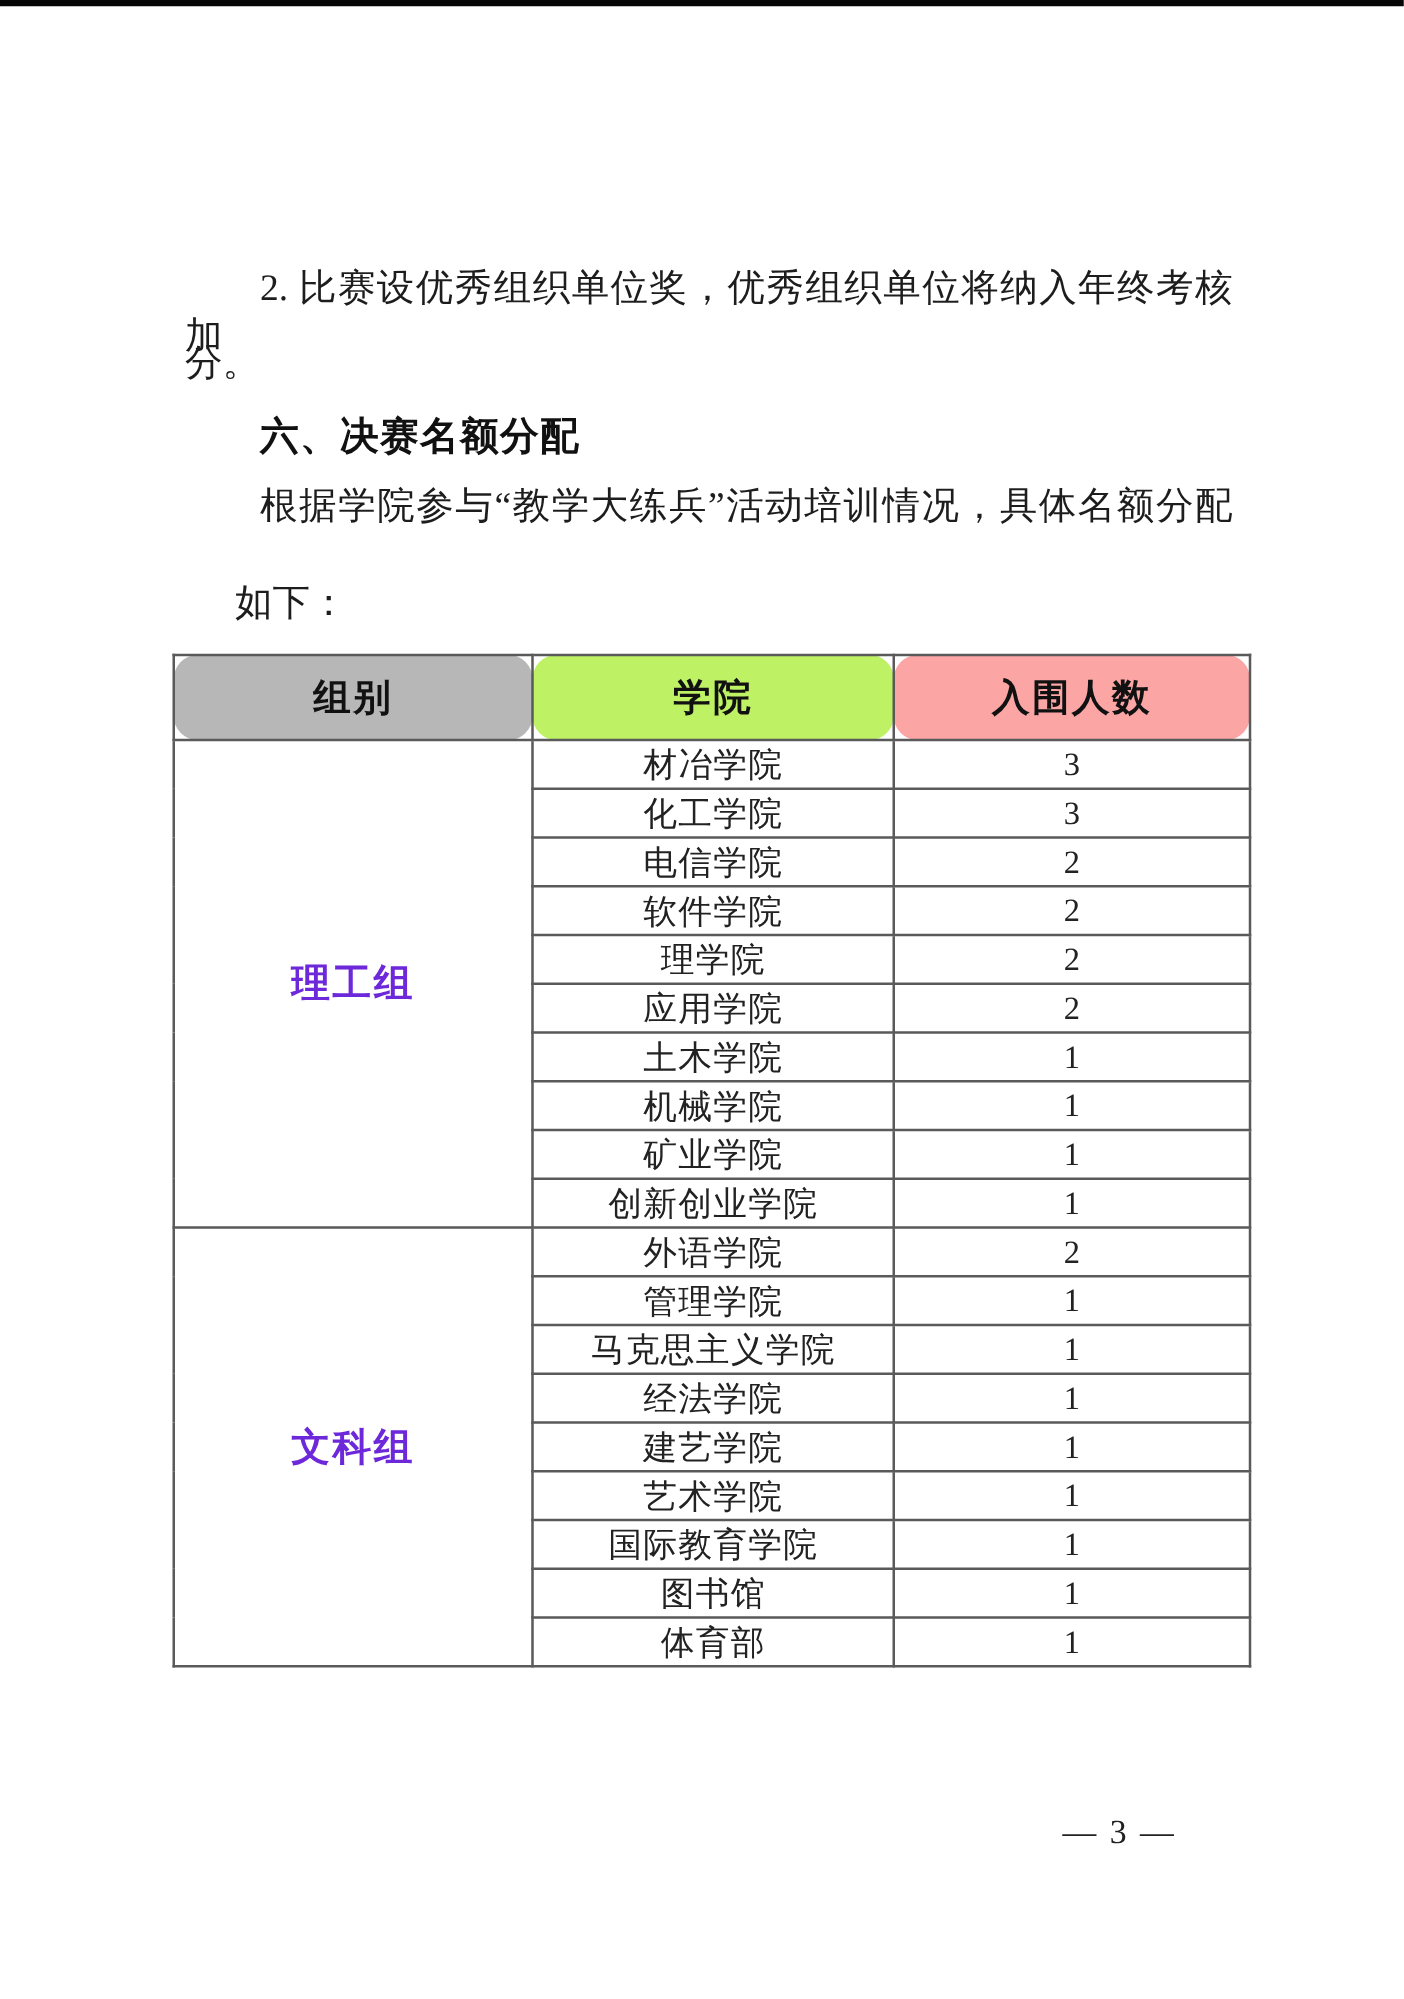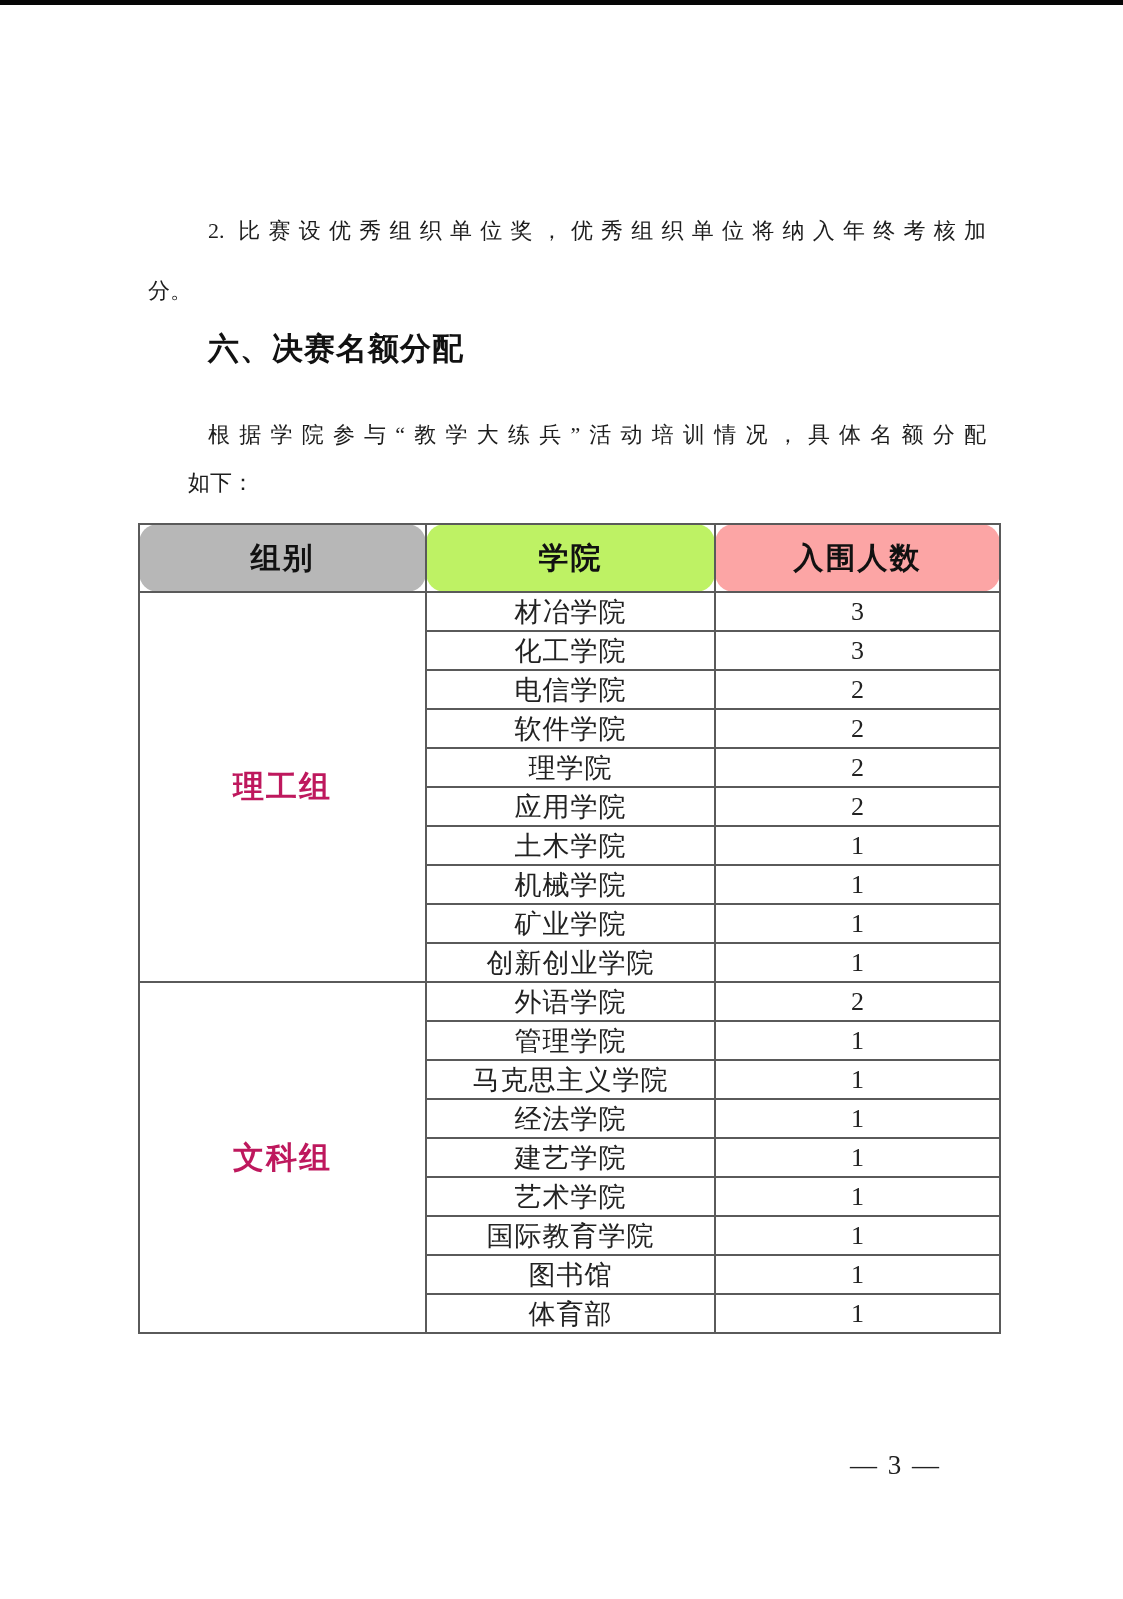--- a/index.html
+++ b/index.html
@@ -10,21 +10,21 @@
     font-family:"Liberation Serif","DejaVu Serif",serif;
     color:#1c1c1c;
     overflow:hidden;
   }
   .scan-edge-top {
     position:absolute; top:0; left:0; width:1123px; height:5px;
     background:#060606;
   }
   .doc-line {
     position:absolute; left:148px; width:838px;
-    font-size:22px; line-height:38px; color:#1d1d1d;
+    font-size:30px; line-height:38px; color:#1d1d1d;
   }
   .indent-justify {
     text-indent:60px;
     text-align:justify;
     text-align-last:justify;
   }
   .section-heading {
     position:absolute; left:208px;
     font-family:"Liberation Sans","DejaVu Sans",sans-serif;
     font-weight:bold; font-size:31px; line-height:38px; color:#111;
@@ -43,21 +43,21 @@
   .quota-table th {
     height:68px;
     font-family:"Liberation Sans","DejaVu Sans",sans-serif;
     font-size:30px; font-weight:bold; color:#111;
     letter-spacing:2px;
     border-radius:19px;
   }
   .quota-table tr.data-row { height:39px; }
   td.group-cell {
     font-family:"Liberation Sans","DejaVu Sans",sans-serif;
-    font-size:31px; font-weight:bold; color:#be185d;
+    font-size:31px; font-weight:bold; color:#6d28d9;
     letter-spacing:2px;
     background:#ffffff;
     text-align:center;
   }
   td.college-cell { font-size:27px; color:#222; letter-spacing:1px; }
   td.quota-cell   { font-size:26px; color:#222; font-family:"Liberation Serif","DejaVu Serif",serif; }
   .page-number {
     position:absolute; top:1450px; left:850px;
     font-size:27px; color:#222; letter-spacing:2px;
     font-family:"Liberation Serif","DejaVu Serif",serif;
@@ -67,21 +67,21 @@
 <body>
 
 <div class="scan-edge-top"></div>
 
 <div class="doc-line indent-justify" style="top:212px;">2. 比赛设优秀组织单位奖，优秀组织单位将纳入年终考核加</div>
 
 <div class="doc-line" style="top:272px;">分。</div>
 
 <div class="section-heading" style="top:330px;">六、决赛名额分配</div>
 
-<div class="doc-line indent-justify" style="top:416px;">根据学院参与“教学大练兵”活动培训情况，具体名额分配</div>
+<div class="doc-line indent-justify" style="top:386px;">根据学院参与“教学大练兵”活动培训情况，具体名额分配</div>
 
 <div class="doc-line" style="top:464px;margin-left:40px;">如下：</div>
 
 <table class="quota-table">
   <colgroup>
     <col style="width:287px">
       <col style="width:289px">
       <col style="width:285px">
   </colgroup>
   <thead>

